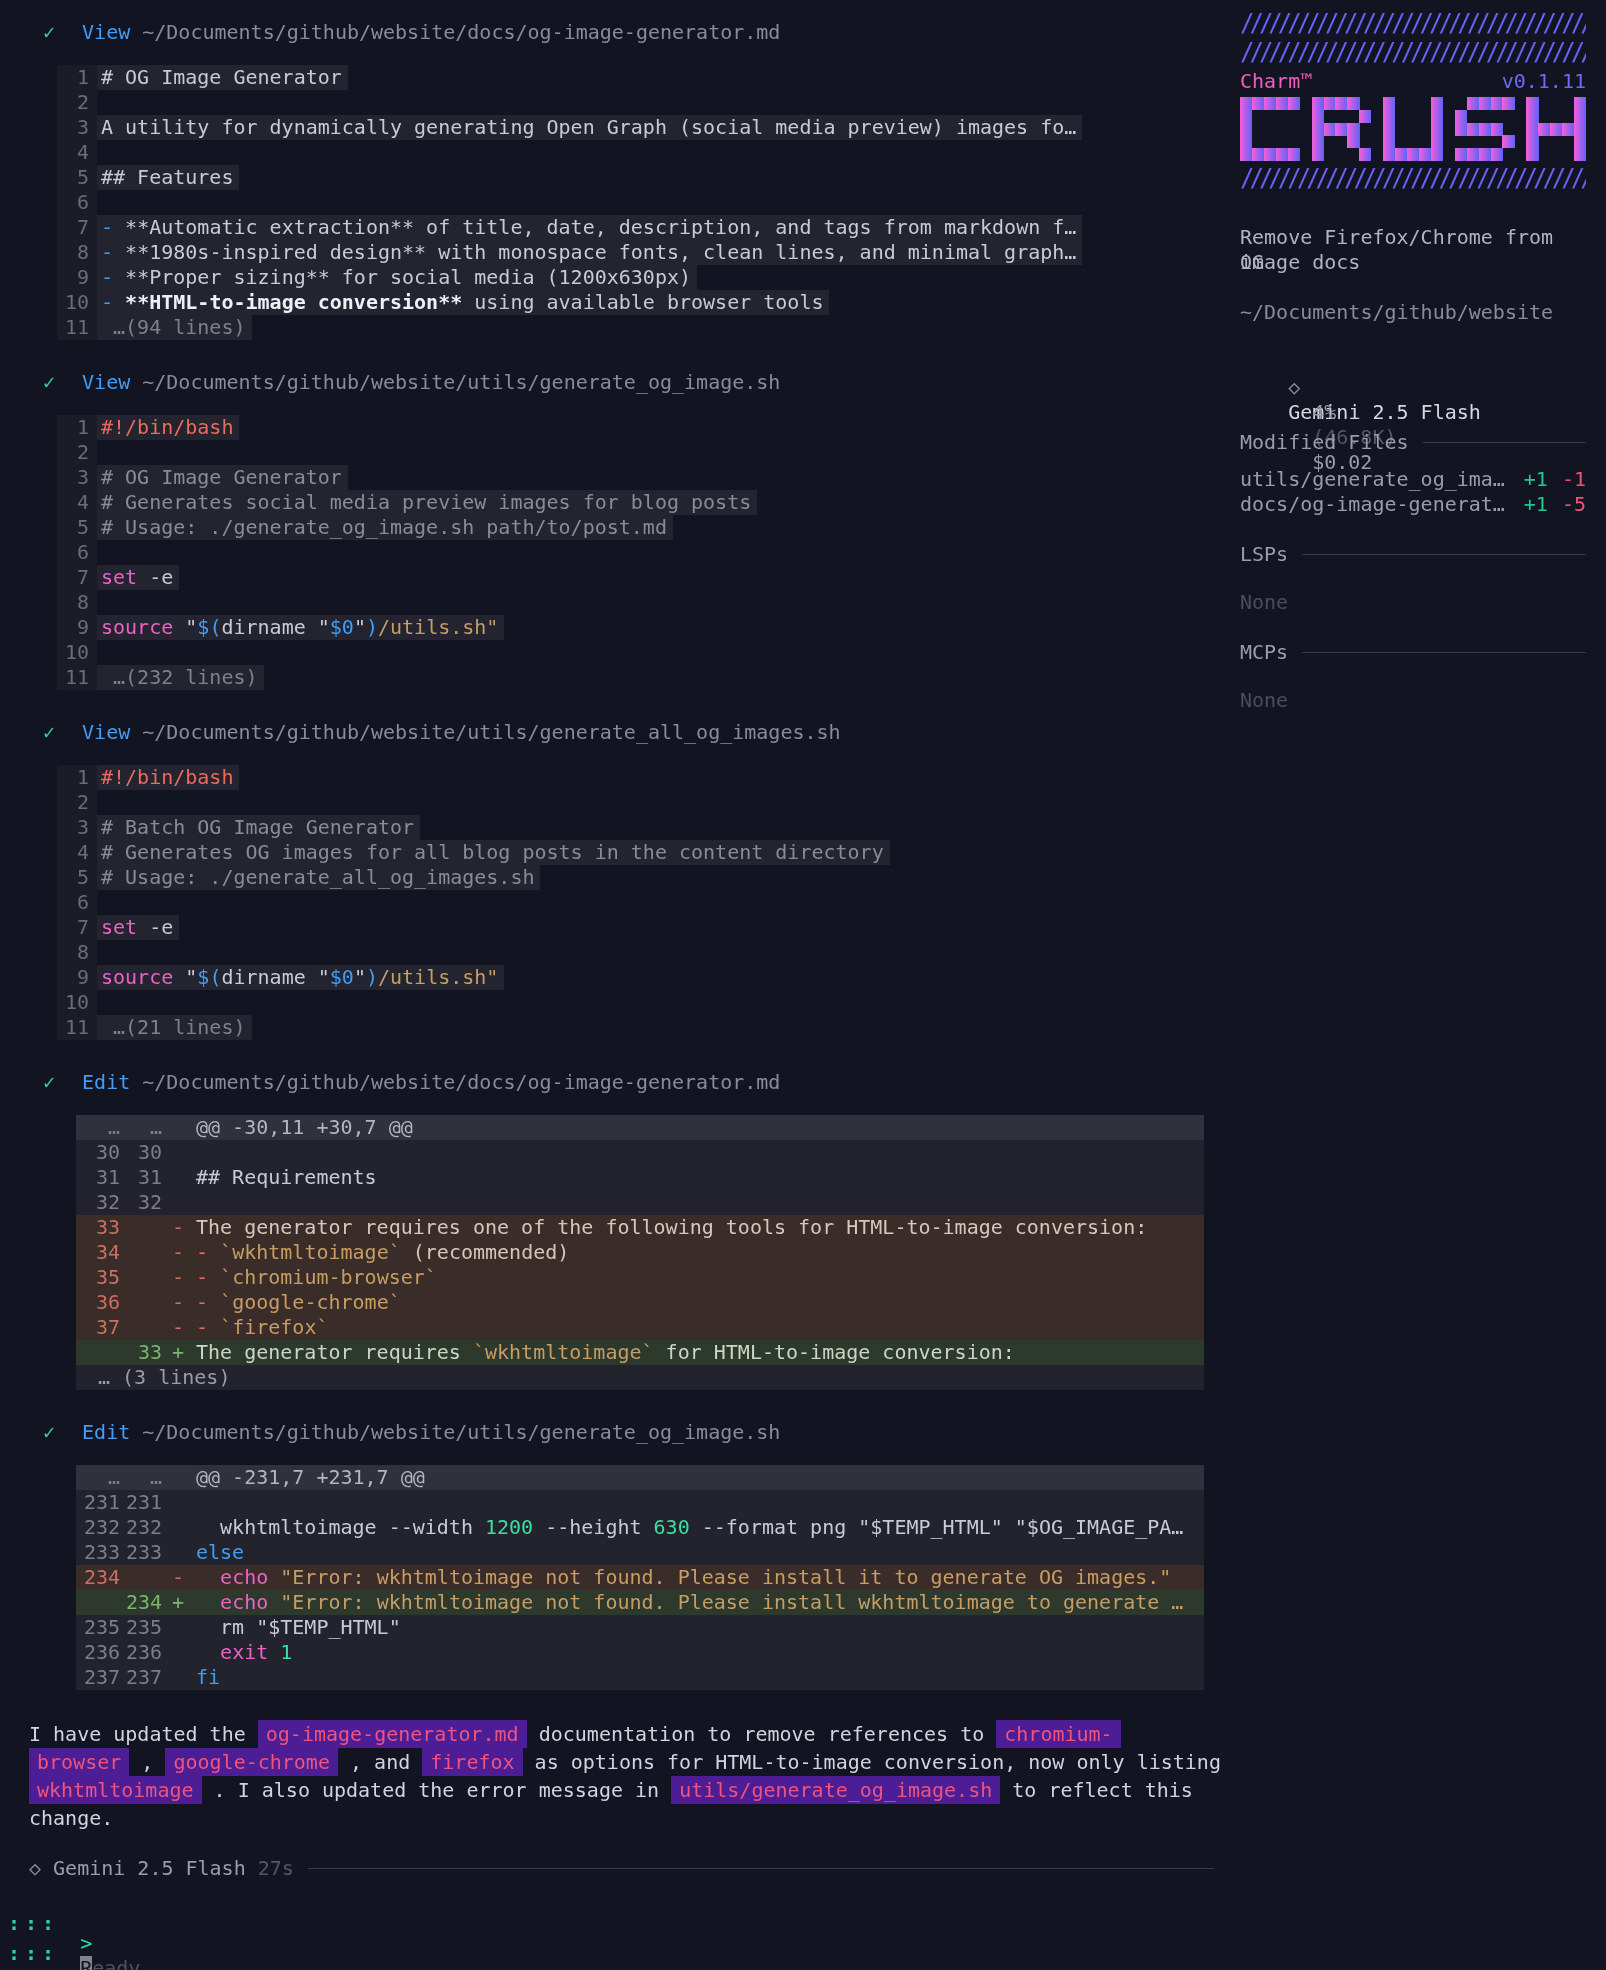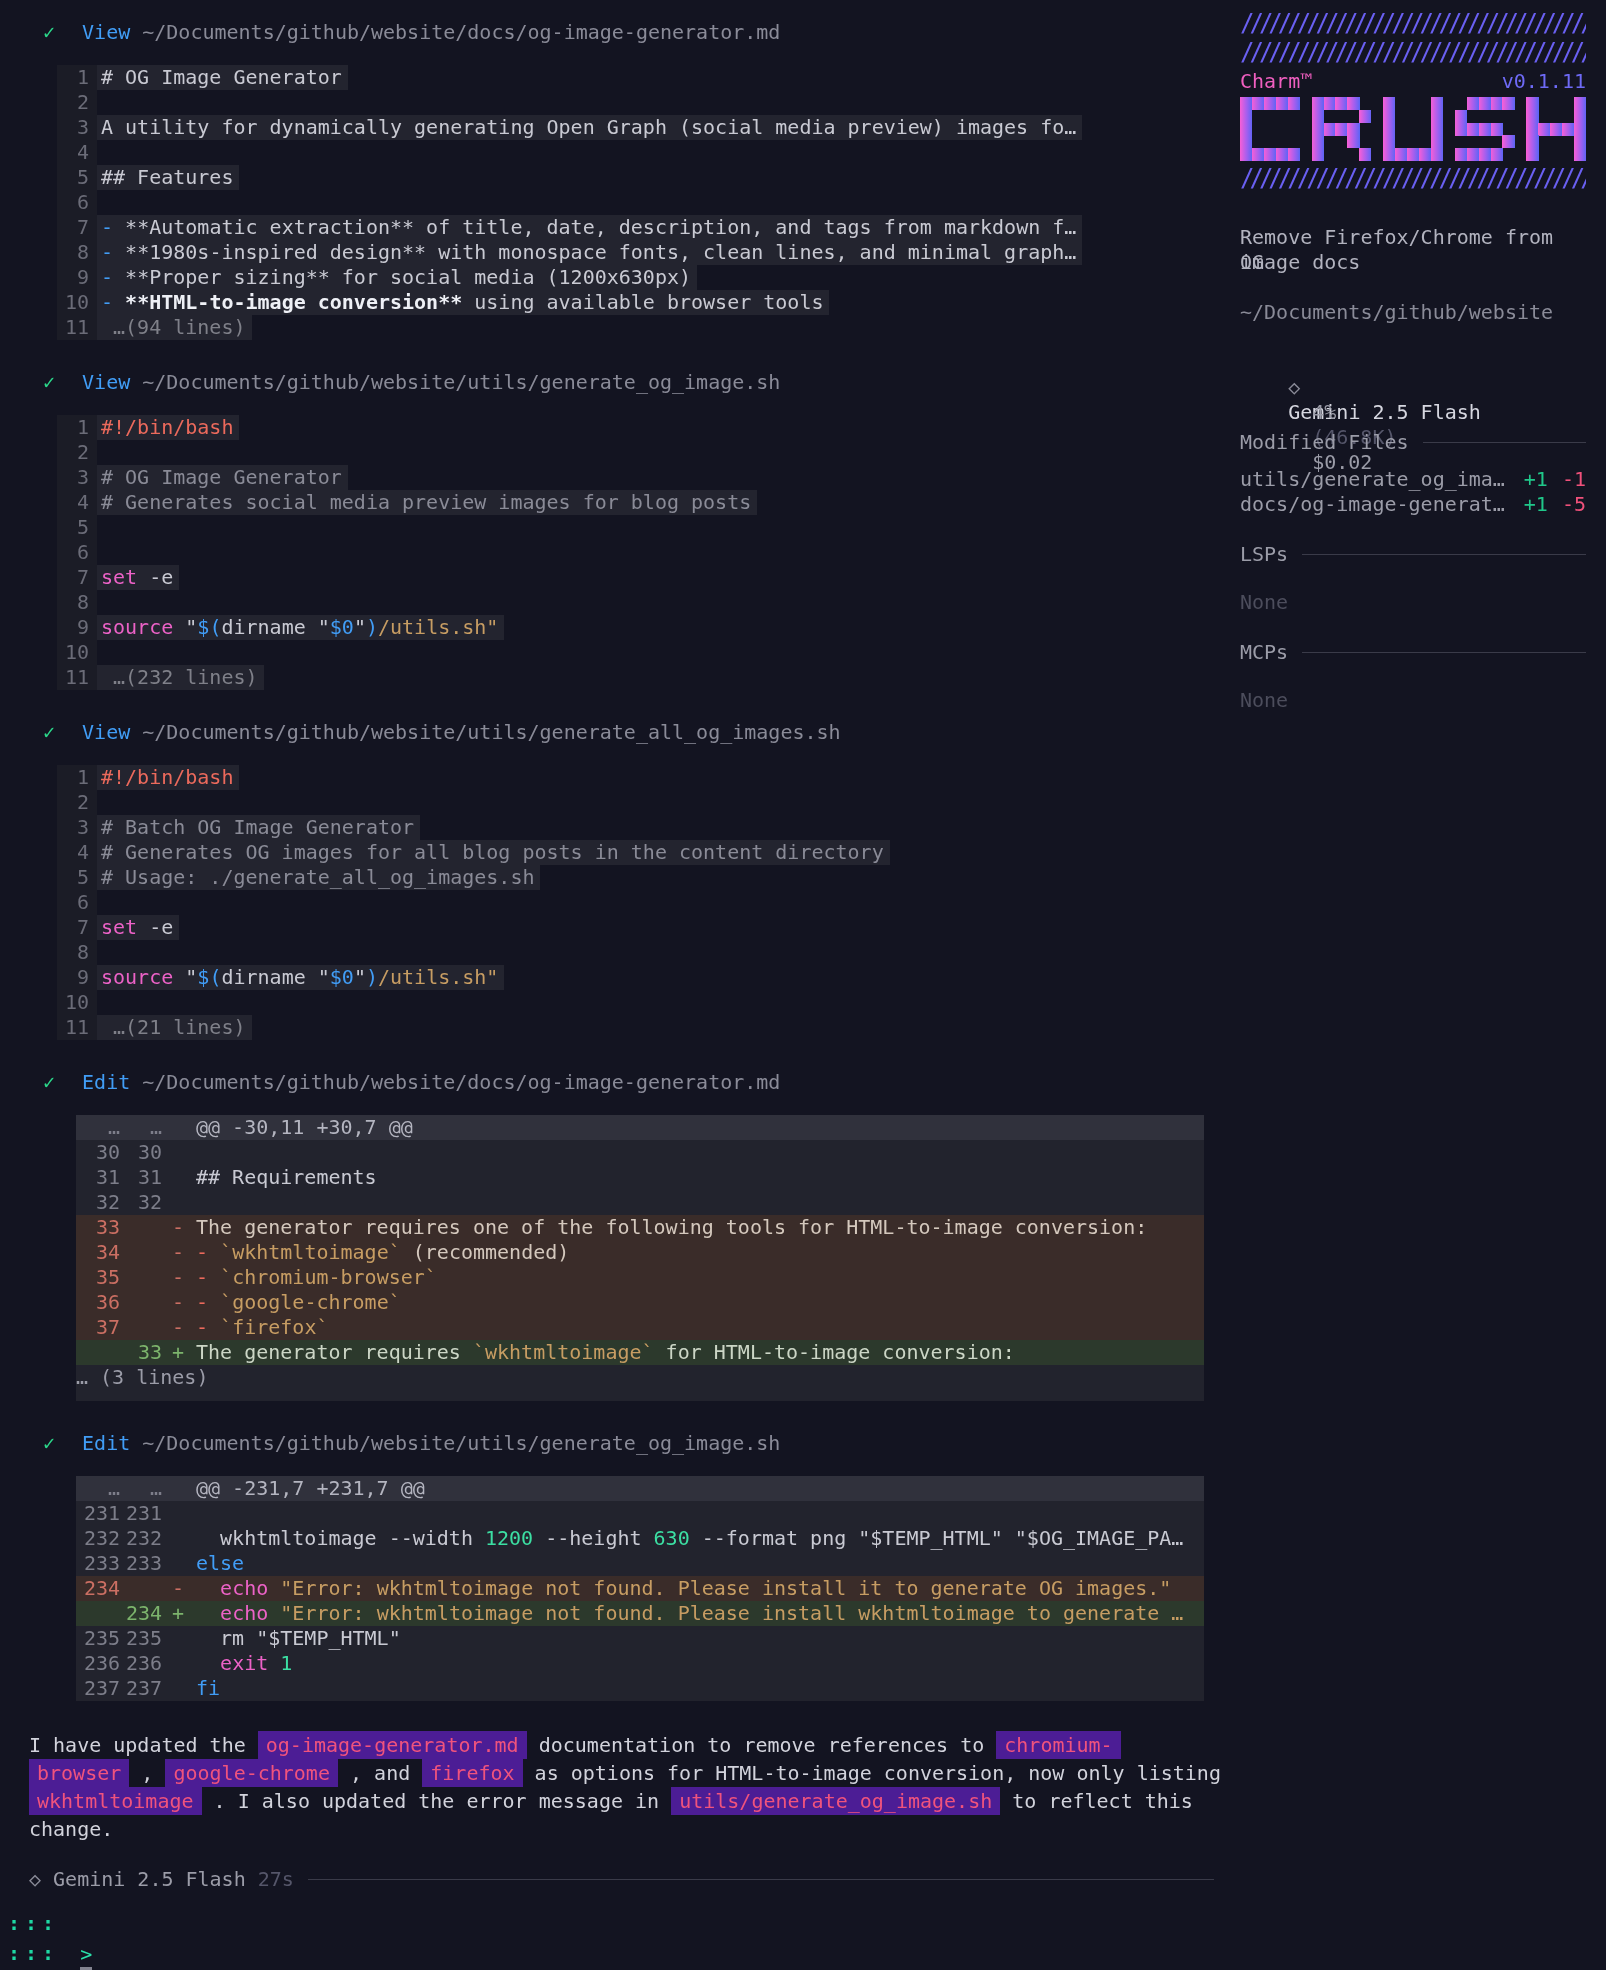--- a/index.html
+++ b/index.html
@@ -40,21 +40,21 @@
   .dr-new{width:42px;text-align:right;flex:none;color:#7d7e8a;}
   .dr-marker{width:34px;padding-left:10px;box-sizing:border-box;flex:none;}
   .diff-row{display:flex;height:25px;}
   .dr-content{white-space:pre;flex:1;overflow:hidden;}
   .diff-row.del{background:#3a2c29;}
   .diff-row.del .dr-old,.diff-row.del .dr-marker{color:#cb6f63;}
   .diff-row.del .tk-d{color:#d4c8bd;}
   .diff-row.add{background:#2c392c;}
   .diff-row.add .dr-new,.diff-row.add .dr-marker{color:#7cb46c;}
   .diff-row.add .tk-d{color:#ccd6c6;}
-  .diff-footer{height:36px;color:#9b9ca8;white-space:pre;}
+  .diff-footer{height:25px;color:#9b9ca8;padding-left:22px;white-space:pre;}
   
   .message{margin-left:-14px;color:#d2d3dc;width:1190px;}
   .msg-line{min-height:28px;line-height:28px;white-space:pre;}
   .msg-chip{background:#4c1d95;color:#f0537d;padding:2px 8px;}
   
   .divider{margin-left:-14px;margin-top:24px;display:flex;align-items:center;height:25px;width:1185px;}
   .div-diamond{color:#8a8b98;margin-right:12px;}
   .div-model{color:#9b9ca8;margin-right:12px;}
   .div-dur{color:#55566a;margin-right:14px;}
   .div-rule{flex:1;height:1px;background:#3a3b49;}
@@ -160,20 +160,21 @@
           <div class="code-row">
             <span class="gutter">3</span>
             <span class="code-content hl"><span class="tk-cm"># OG Image Generator</span></span>
           </div>
           <div class="code-row">
             <span class="gutter">4</span>
             <span class="code-content hl"><span class="tk-cm"># Generates social media preview images for blog posts</span></span>
           </div>
           <div class="code-row">
             <span class="gutter">5</span>
+            <span class="code-content hl"><span class="tk-cm"># Usage: ./generate_og_image.sh path/to/post.md</span></span>
           </div>
           <div class="code-row">
             <span class="gutter">6</span>
             <span class="code-content"></span>
           </div>
           <div class="code-row">
             <span class="gutter">7</span>
             <span class="code-content hl"><span class="tk-pk">set</span><span class="tk-d"> -e</span></span>
           </div>
           <div class="code-row">

